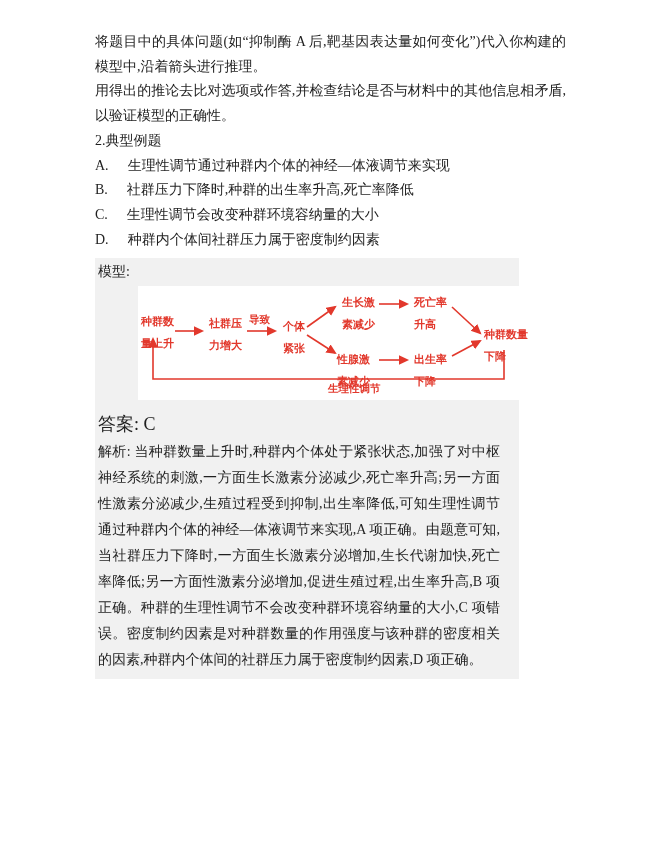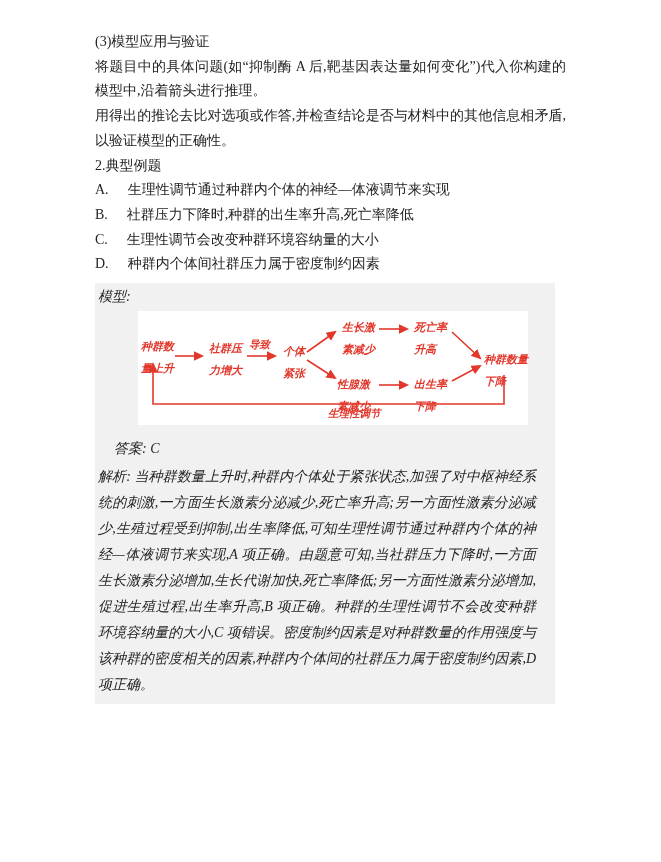--- a/index.html
+++ b/index.html
@@ -23,52 +23,50 @@
     text-align:justify;word-break:break-all;
   }
   .heading{font-weight:normal;}
   .option-row{display:flex;margin:0;font-size:14px;line-height:24.7px;}
   .option-key{flex:0 0 auto;margin-right:11px;}
   .option-text{flex:1 1 auto;margin-left:8px;}
   .gray-block{
     background:var(--block-bg);
     margin:6px 0 0 0;
     padding:2px 3px 6px 3px;
-    width:460px;
-    font-style:italic;
+    width:424px;
   }
   .model-line{margin:0;font-size:14px;line-height:24px;}
   .diagram{
     position:relative;width:390px;height:114px;
     background:#ffffff;margin:2px 0 0 40px;
   }
   .diagram svg{position:absolute;left:0;top:0;}
   .dnode{
     position:absolute;color:var(--red);
     font-family:"Liberation Sans","DejaVu Sans",sans-serif;
     font-weight:bold;font-size:11px;line-height:22px;
     white-space:pre-line;letter-spacing:0px;
   }
   .dlabel{
     position:absolute;color:var(--red);
     font-family:"Liberation Sans","DejaVu Sans",sans-serif;
     font-weight:bold;font-size:10.5px;line-height:12px;white-space:nowrap;
   }
-  .answer-line{margin:12px 0 0 16px;font-size:14px;line-height:24px;}
+  .answer-line{margin:12px 0 0 0;font-size:18px;line-height:24px;}
   .analysis{
     margin:3px 16px 0 0;font-size:14px;line-height:26px;
     text-align:justify;word-break:break-all;
   }
 </style>
 </head>
 <body>
 
 <div class="page">
 
-  <p class="bodyline">(3)模型应用与验证</p>
 
   <p class="bodyline">将题目中的具体问题(如“抑制酶 A 后,靶基因表达量如何变化”)代入你构建的模型中,沿着箭头进行推理。</p>
 
   <p class="bodyline">用得出的推论去比对选项或作答,并检查结论是否与材料中的其他信息相矛盾,以验证模型的正确性。</p>
 
   <p class="bodyline heading">2.典型例题</p>
 
 
   <div>
     <p class="option-row">

